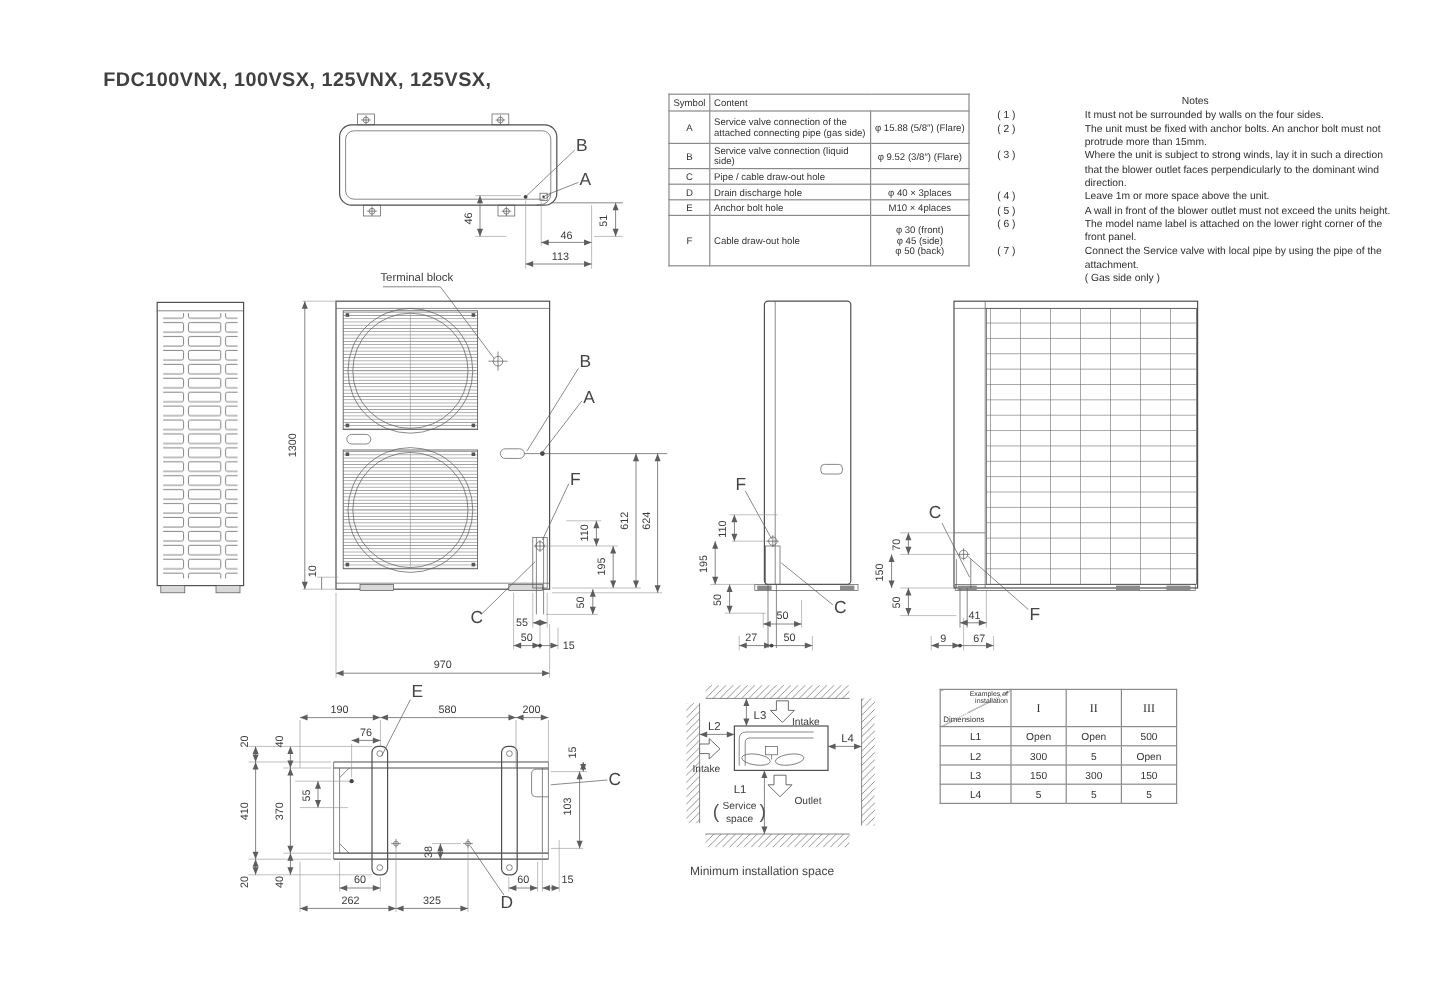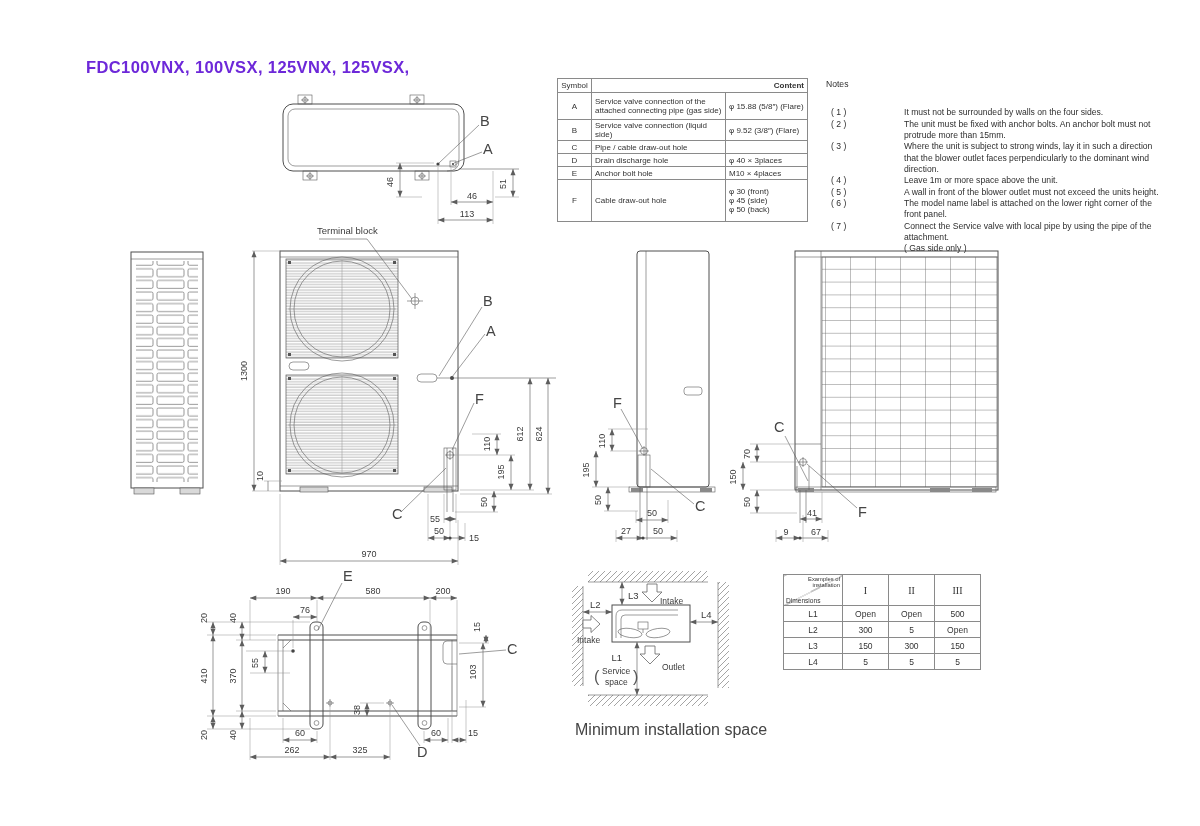--- a/index.html
+++ b/index.html
@@ -1,46 +1,46 @@
 <!DOCTYPE html>
 <html><head>
 <meta charset="utf-8">
 <style>
   html,body{margin:0;padding:0;background:#fff;}
   #page{position:relative;width:1200px;height:826px;background:#ffffff;
         font-family:"Liberation Sans",sans-serif;overflow:hidden;}
   
-  #title{position:absolute;left:86px;top:56px;color:#6d28d9;font-weight:bold;
+  #title{position:absolute;left:86px;top:56px;color:#404040;font-weight:bold;
          font-size:16.5px;letter-spacing:.4px;line-height:1.35;}
   #title .l2{padding-left:40px;}
   
   table.symtab{position:absolute;left:557px;top:78px;border-collapse:collapse;
          font-size:8px;color:#333;table-layout:fixed;}
   table.symtab td{border:1px solid #8a8a8a;padding:1px 3px;vertical-align:middle;background:#fff;}
   table.symtab td.sym{text-align:center;}
-  table.symtab td.hc{text-align:right;font-weight:bold;}
-  table.symtab td.spec{text-align:left;white-space:pre-line;}
+  table.symtab td.hc{text-align:left;}
+  table.symtab td.spec{text-align:center;white-space:pre-line;}
   
   .notes{position:absolute;left:826px;top:79px;width:340px;font-size:8.6px;
          color:#2e2e2e;line-height:1.32;}
-  .notes .hd{margin-bottom:17px;}
+  .notes .hd{margin-bottom:0;text-align:center;}
   .note{display:flex;}
   .note .n{flex:none;width:26px;padding-left:5px;}
   .note .t{flex:1;white-space:pre-line;padding-left:47px;}
   
   table.inst{position:absolute;left:783px;top:574px;border-collapse:collapse;
          font-size:8.5px;color:#333;text-align:center;table-layout:fixed;}
   table.inst td{border:1px solid #8a8a8a;width:45px;height:15px;padding:0;background:#fff;}
   table.inst td.corner{width:58px;height:30px;position:relative;
      background:linear-gradient(to bottom right,transparent 49.5%,#8a8a8a 49.5%,#8a8a8a 50.6%,transparent 50.6%);}
   .corner .ct{position:absolute;top:1px;right:2px;font-size:5.8px;line-height:1.1;text-align:right;width:40px;}
   .corner .cb{position:absolute;bottom:1px;left:2px;font-size:6.6px;}
   td.roman{font-family:"Liberation Serif",serif;font-size:10px;}
   
-  .caption{position:absolute;left:575px;top:721px;font-size:16px;color:#444;}
+  .caption{position:absolute;left:575px;top:721px;font-size:10px;color:#444;}
   
   svg#draw{position:absolute;left:0;top:0;}
   .ln{stroke:#4f4f4f;stroke-width:1;fill:none;}
   .tn{stroke:#5a5a5a;stroke-width:.6;fill:none;}
   .dm{stroke:#6e6e6e;stroke-width:.7;fill:none;}
   .xt{stroke:#929292;stroke-width:.5;fill:none;}
   svg text{font-family:"Liberation Sans",sans-serif;fill:#3a3a3a;}
   .dt{font-size:9px;}
   .lt{font-size:14.5px;fill:#454545;}
   .tb{font-size:9.5px;}

